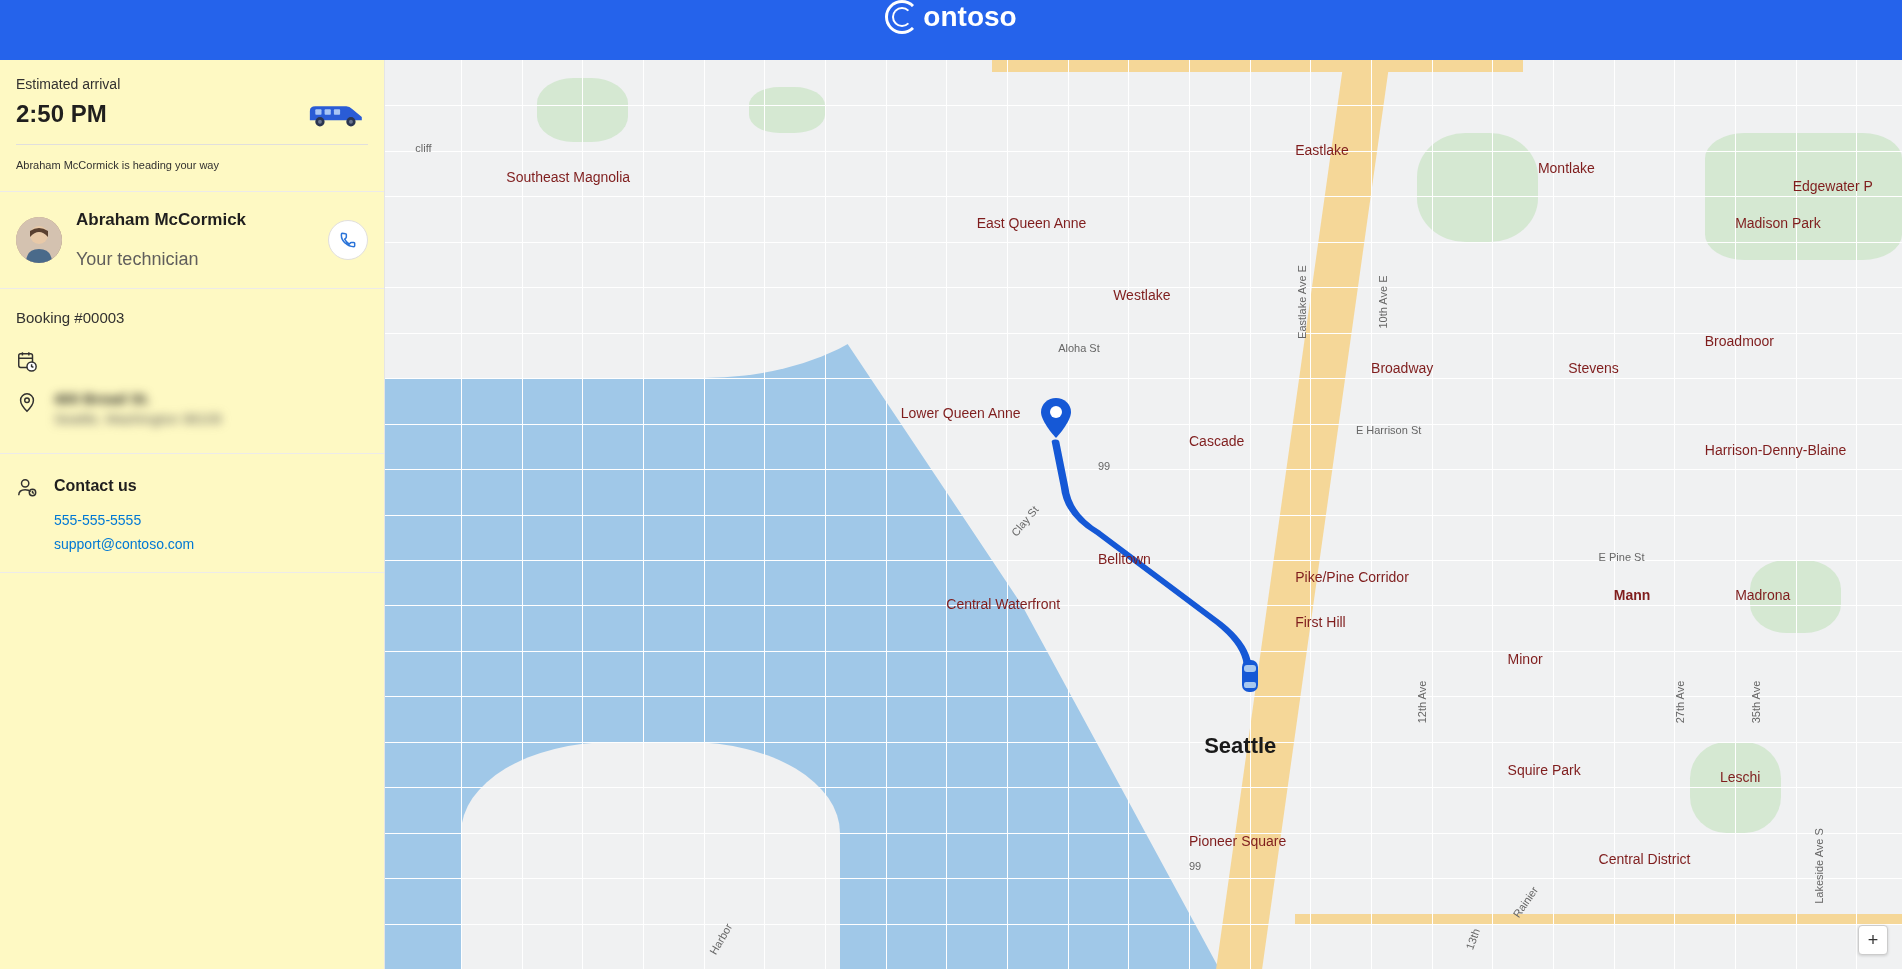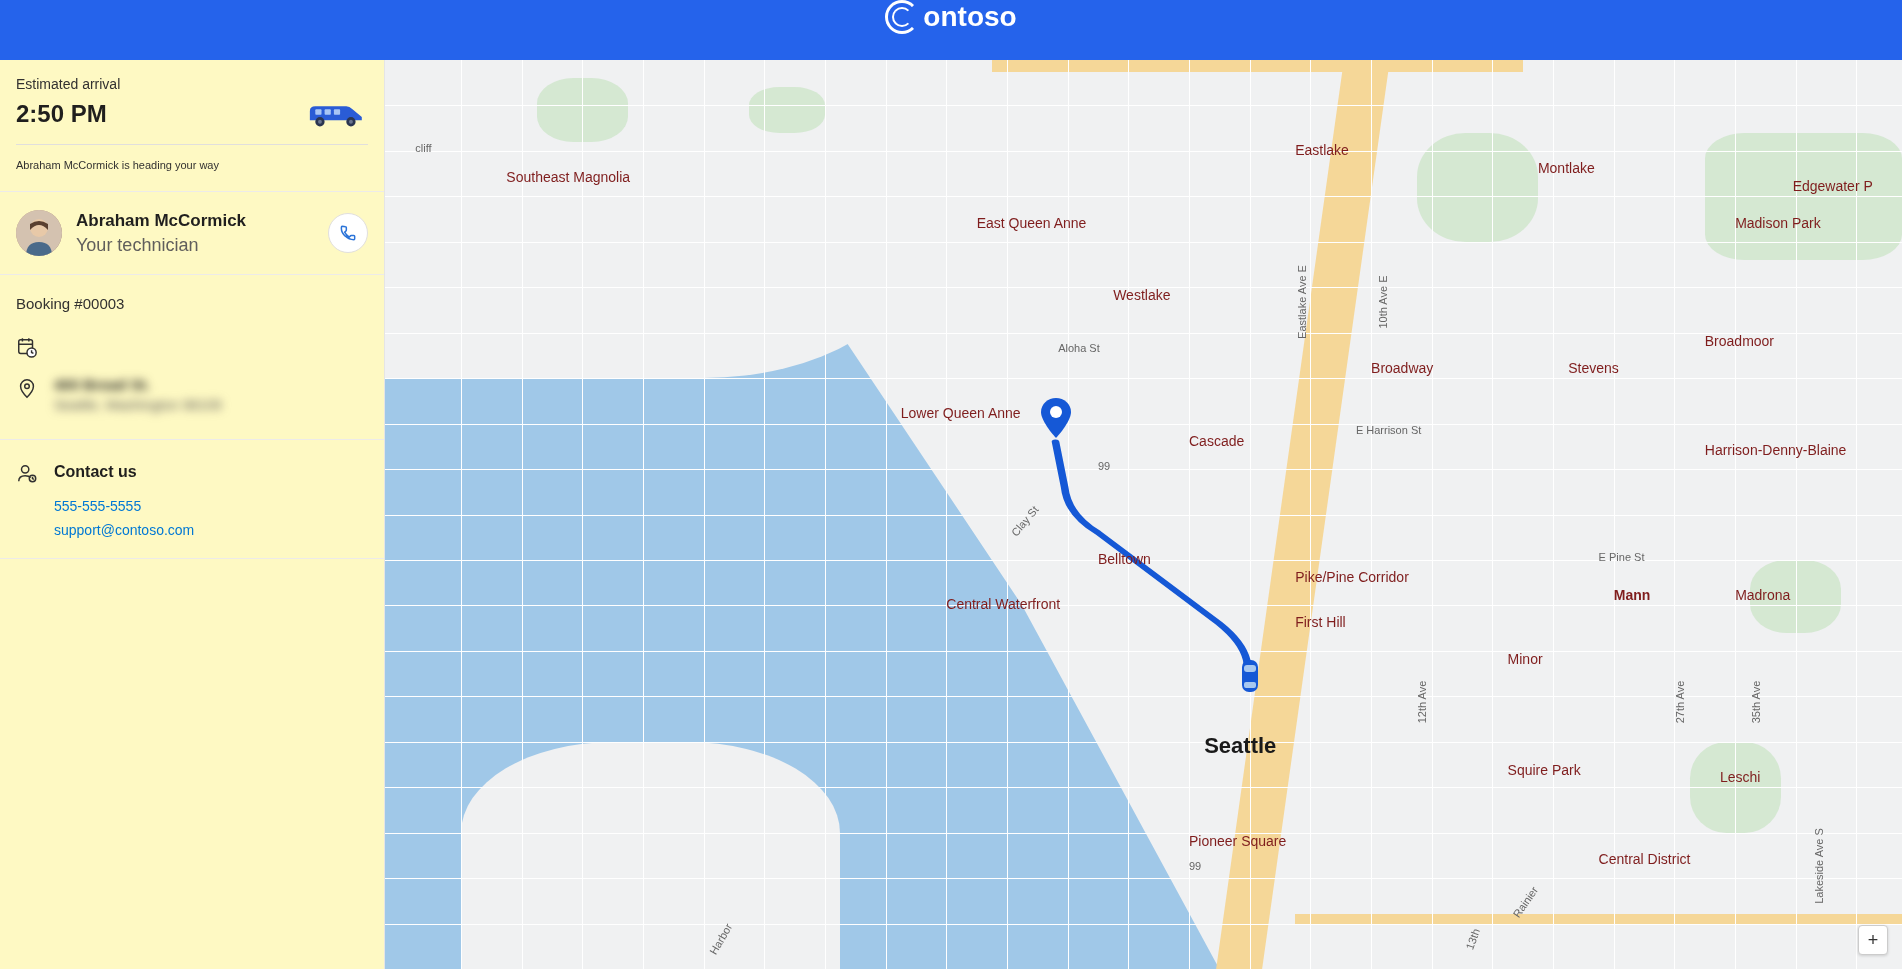--- a/index.html
+++ b/index.html
@@ -35,21 +35,21 @@
     .eta-time { font-size: 24px; font-weight: 700; color: #201f1e; }
     .van-icon { width: 62px; height: 32px; }
     .heading-text { font-size: 11px; color: #323130; padding: 14px 0 10px 0; }
 
     .divider { height: 1px; background: #edebe9; margin: 0; }
 
     .tech-block { display:flex; align-items:center; padding:18px 16px; gap:14px; }
     .avatar { width:46px; height:46px; border-radius:50%; background:linear-gradient(135deg,#c9a88a,#8b6f5c); display:flex; align-items:center; justify-content:center; color:#fff; font-size:12px; font-weight:600; flex-shrink:0; overflow:hidden; }
     .avatar svg { width:100%; height:100%; }
     .tech-info { flex:1; }
-    .tech-name { font-size:17px; font-weight:600; color:#201f1e; margin-bottom:4px; }
+    .tech-name { font-size:17px; font-weight:600; color:#201f1e; margin-bottom:19px; }
     .tech-role { font-size:18px; color:#605e5c; }
     .call-btn { width:40px; height:40px; border-radius:50%; border:1px solid #e1dfdd; background:#fff; display:flex; align-items:center; justify-content:center; cursor:pointer; }
     .call-btn svg { width:20px; height:20px; }
 
     .booking-block { padding: 20px 16px 8px 16px; }
     .booking-num { font-size:15px; color:#323130; margin-bottom:22px; }
     .detail-row { display:flex; gap:16px; margin-bottom:18px; align-items:flex-start; }
     .detail-icon { width:22px; height:22px; flex-shrink:0; color:#323130; margin-top:2px; }
     .detail-text { flex:1; }
     .detail-primary { font-size:15px; font-weight:600; color:#201f1e; margin-bottom:4px; }

